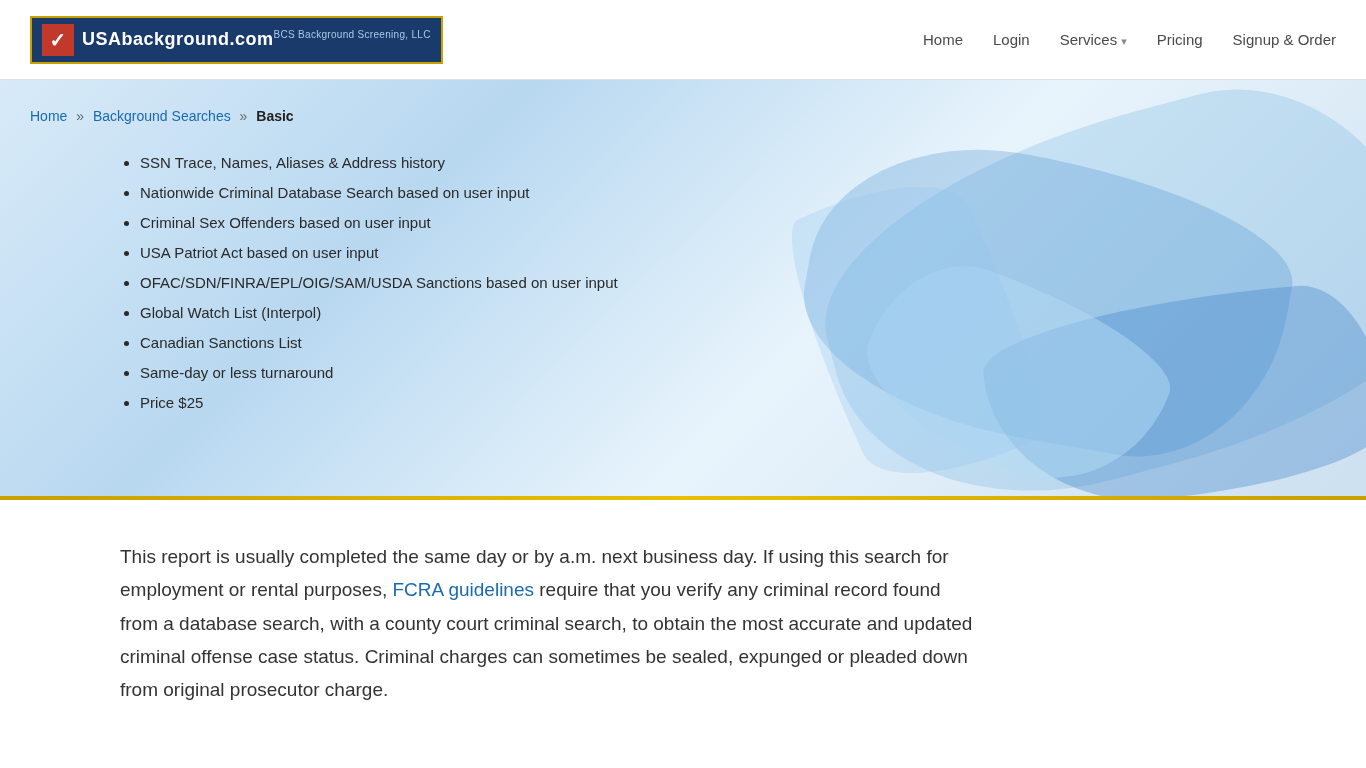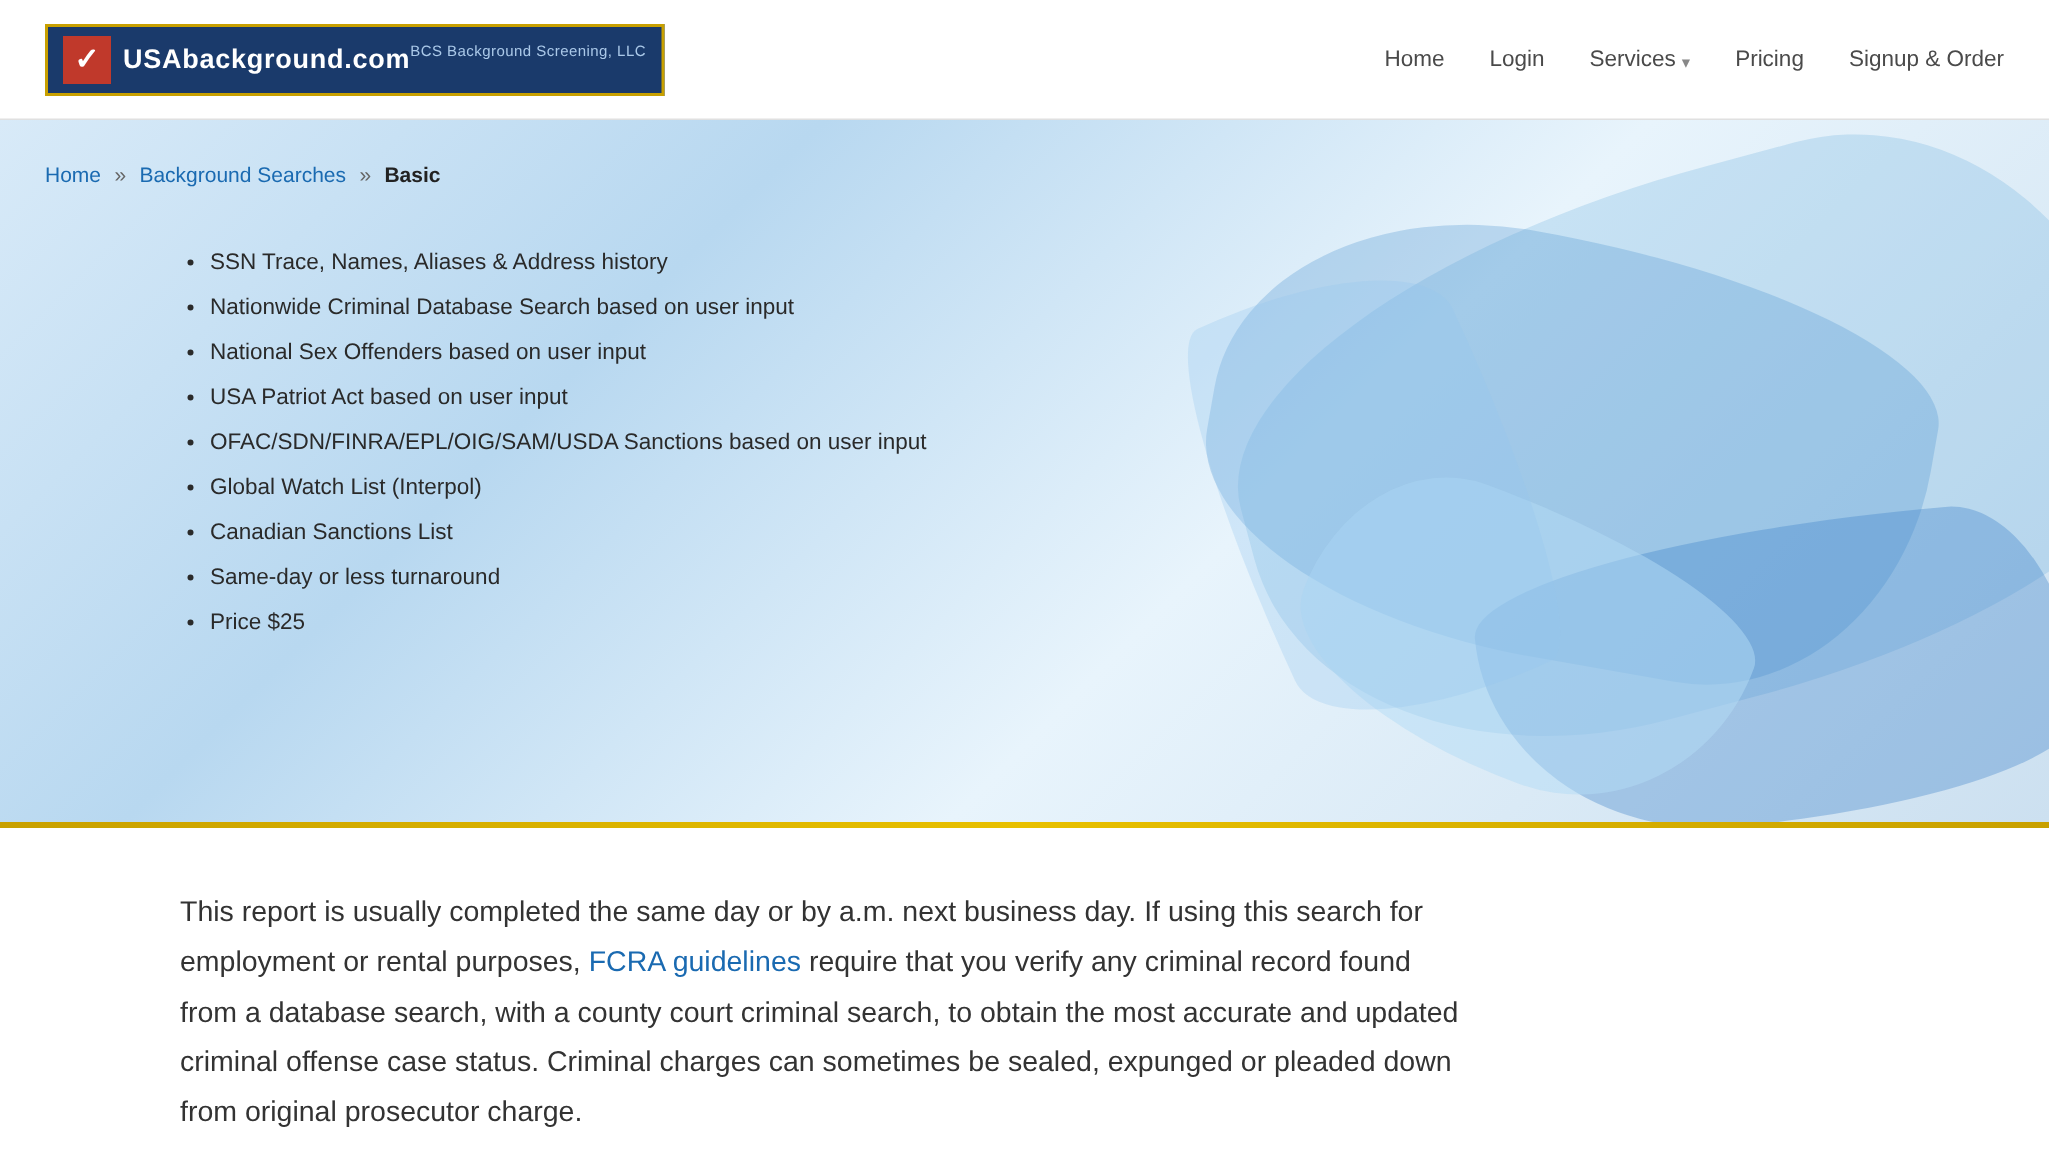--- a/index.html
+++ b/index.html
@@ -78,21 +78,21 @@
       color: #888;
     }
     .nav-signup {
       color: #4a4a4a !important;
     }
 
     
     .hero {
       position: relative;
       width: 100%;
-      height: 468px;
+      height: 416px;
       background: linear-gradient(135deg, #d8eaf8 0%, #b8d8f0 30%, #e8f4fc 60%, #cce0f0 100%);
       overflow: hidden;
     }
 
     
     .hero-shape1 {
       position: absolute;
       right: -60px;
       top: 40px;
       width: 600px;
@@ -175,21 +175,20 @@
       color: #1a1a2e;
       margin-bottom: 22px;
       line-height: 1.3;
     }
     .hero-list {
       list-style: disc;
       padding-left: 20px;
       line-height: 2;
       color: #2a2a2a;
       font-size: 15px;
-      margin-top: 12px;
     }
     .hero-list li {
       color: #2a2a2a;
     }
 
     
     .divider-gold {
       width: 100%;
       height: 4px;
       background: linear-gradient(to right, #c8a000, #e8c000, #c8a000);
@@ -251,21 +250,21 @@
     <span class="separator">»</span>
     <a href="#">Background Searches</a>
     <span class="separator">»</span>
     <span class="current">Basic</span>
   </div>
 
   <div class="hero-content">
     <ul class="hero-list">
     <li>SSN Trace, Names, Aliases &amp; Address history</li>
         <li>Nationwide Criminal Database Search based on user input</li>
-        <li>National Sex Offenders based on user input</li>
+        <li>Criminal Sex Offenders based on user input</li>
         <li>USA Patriot Act based on user input</li>
         <li>OFAC/SDN/FINRA/EPL/OIG/SAM/USDA Sanctions based on user input</li>
         <li>Global Watch List (Interpol)</li>
         <li>Canadian Sanctions List</li>
         <li>Same-day or less turnaround</li>
         <li>Price $25</li>
       </ul>
   </div>
 </section>
 

